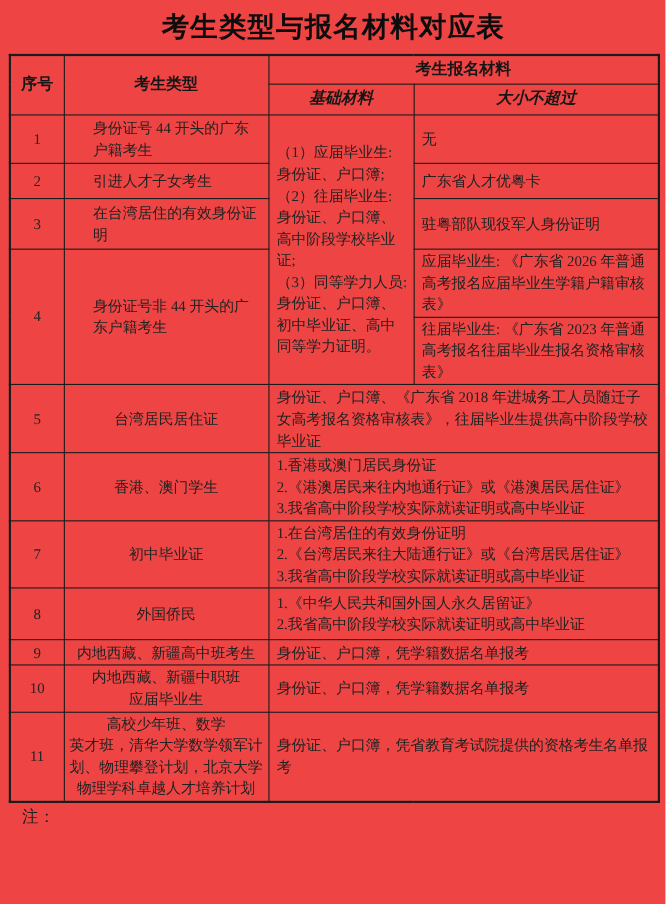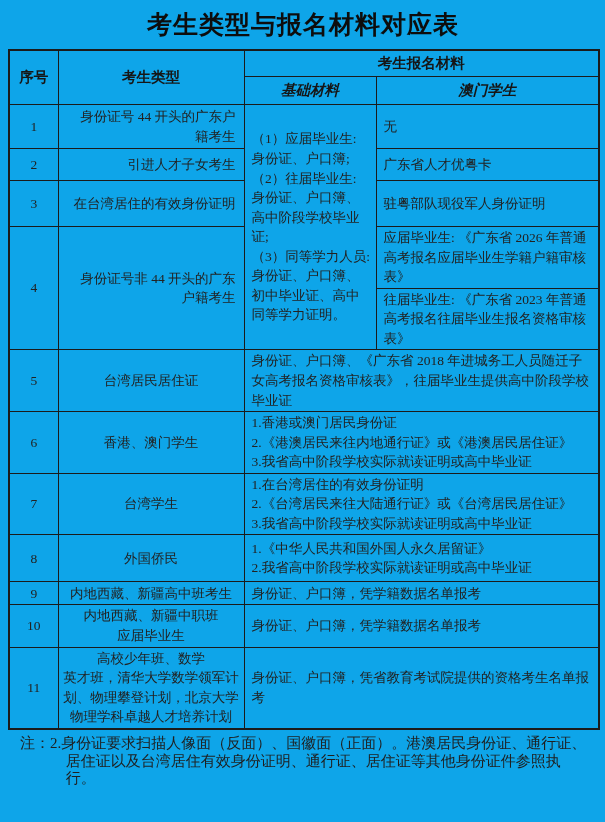--- a/index.html
+++ b/index.html
@@ -1,21 +1,21 @@
 <!DOCTYPE html>
 <html><head>
 <meta charset="utf-8">
 <style>
   * { margin: 0; padding: 0; box-sizing: border-box; }
   html, body { background: #ffffff; }
   .page {
     position: relative;
     width: 605px;
     height: 822px;
-    background: #0ea5e9;
+    background: #ef4444;
     overflow: hidden;
     font-family: "Liberation Serif", "DejaVu Serif", serif;
     color: #1f1f1f;
     padding: 8px 7px 0 8px;
   }
   .doc-title {
     text-align: center;
     font-size: 25px;
     font-weight: 800;
     letter-spacing: 1px;
@@ -43,21 +43,21 @@
     font-weight: 700;
     font-size: 14.5px;
     text-align: center;
     color: #161616;
     padding: 2px 4px;
     margin-top: 20px;
   }
   tr.hrow1 { height: 26px; }
   tr.hrow2 { height: 28px; font-style: italic; }
   td.no { text-align: center; }
-  td.type { text-align: right; padding-left: 14px; padding-right: 8px; }
+  td.type { text-align: left; padding-left: 26px; padding-right: 8px; }
   td.type-c { text-align: center; padding-left: 2px; padding-right: 2px; white-space: pre-line; }
   td.mat { text-align: left; white-space: pre-line; padding-left: 7px; padding-right: 5px; }
   td.basic-merged { vertical-align: middle; }
   tr.r1 { height: 44px; }
   tr.r2 { height: 32px; }
   tr.r3 { height: 46px; }
   tr.r4a { height: 47px; }
   tr.r4b { height: 49px; }
   tr.r5 { height: 39px; }
   tr.r6 { height: 59px; }
@@ -95,21 +95,21 @@
       <col style="width:223px">
     </colgroup>
     <thead>
       <tr class="hrow1">
         <th rowspan="2">序号</th>
         <th rowspan="2">考生类型</th>
         <th colspan="2">考生报名材料</th>
       </tr>
       <tr class="hrow2">
         <th>基础材料</th>
-        <th>澳门学生</th>
+        <th>大小不超过</th>
       </tr>
     </thead>
     <tbody>
       <tr class="r1">
         <td class="no">1</td>
         <td class="type">身份证号 44 开头的广东户籍考生</td>
         <td class="mat basic-merged" rowspan="5">（1）应届毕业生: 身份证、户口簿;
 （2）往届毕业生: 身份证、户口簿、高中阶段学校毕业证;
 （3）同等学力人员: 身份证、户口簿、初中毕业证、高中同等学力证明。</td>
         <td class="mat">无</td>
@@ -139,21 +139,21 @@
       </tr>
       <tr class="r6">
         <td class="no">6</td>
         <td class="type-c">香港、澳门学生</td>
         <td class="mat" colspan="2">1.香港或澳门居民身份证
 2.《港澳居民来往内地通行证》或《港澳居民居住证》
 3.我省高中阶段学校实际就读证明或高中毕业证</td>
       </tr>
       <tr class="r7">
         <td class="no">7</td>
-        <td class="type-c">台湾学生</td>
+        <td class="type-c">初中毕业证</td>
         <td class="mat" colspan="2">1.在台湾居住的有效身份证明
 2.《台湾居民来往大陆通行证》或《台湾居民居住证》
 3.我省高中阶段学校实际就读证明或高中毕业证</td>
       </tr>
       <tr class="r8">
         <td class="no">8</td>
         <td class="type-c">外国侨民</td>
         <td class="mat" colspan="2">1.《中华人民共和国外国人永久居留证》
 2.我省高中阶段学校实际就读证明或高中毕业证</td>
       </tr>
@@ -175,18 +175,17 @@
 划、物理攀登计划，北京大学
 物理学科卓越人才培养计划</td>
         <td class="mat" colspan="2">身份证、户口簿，凭省教育考试院提供的资格考生名单报考</td>
       </tr>
     </tbody>
   </table>
 
   <div class="notes">
     <span class="notes-label">注：</span>
     <div class="notes-items">
-      <div class="note-item">2.身份证要求扫描人像面（反面）、国徽面（正面）。港澳居民身份证、通行证、居住证以及台湾居住有效身份证明、通行证、居住证等其他身份证件参照执行。</div>
 
     </div>
   </div>
 
 </div>
 
 </body></html>

